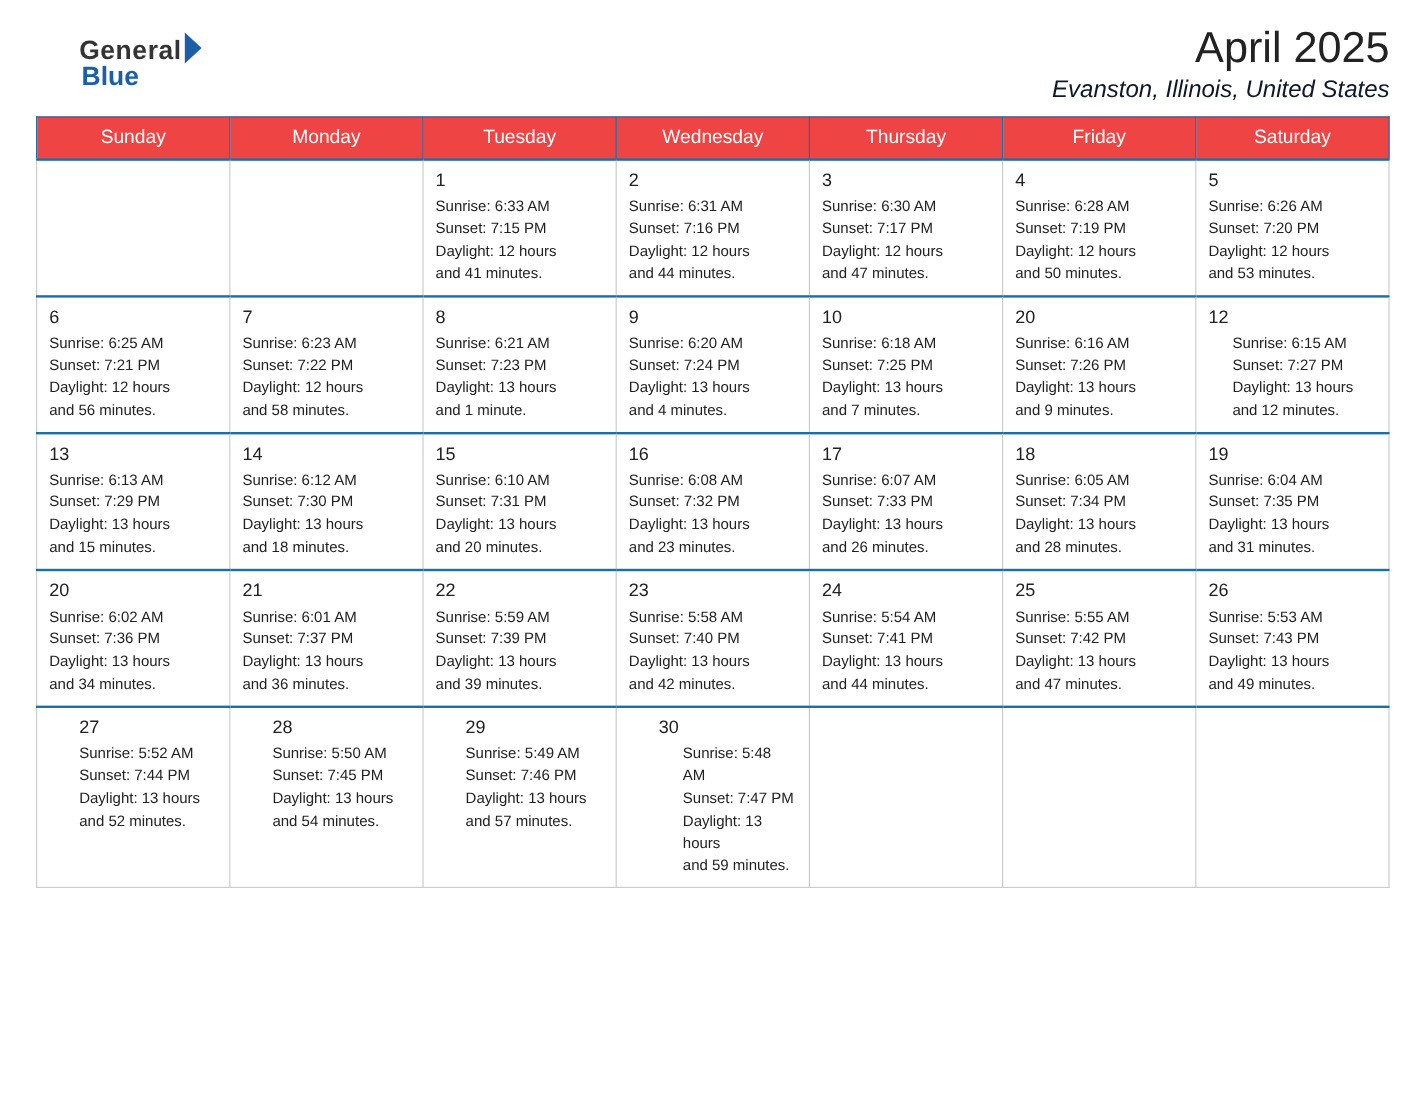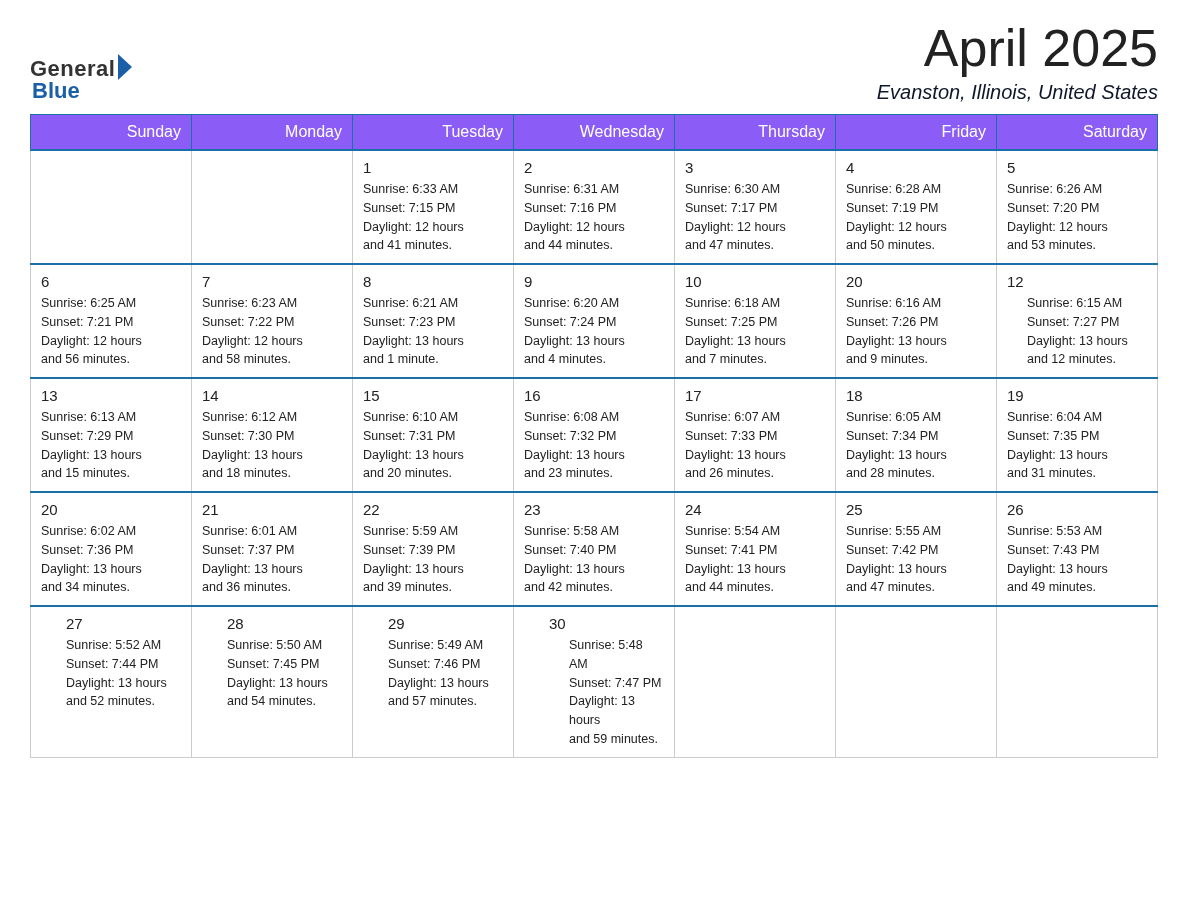--- a/index.html
+++ b/index.html
@@ -7,22 +7,23 @@
       font-family: Arial, sans-serif;
       background: #fff;
       color: #222;
       width: 1188px;
       min-height: 918px;
       padding: 20px 30px;
     }
     .header {
       display: flex;
       justify-content: space-between;
-      align-items: flex-end;
+      align-items: center;
       margin-bottom: 10px;
+      margin-left: 36px;
     }
     .logo {
       display: flex;
       flex-direction: column;
       align-items: flex-start;
     }
     .logo-top {
       display: flex;
       align-items: center;
       font-size: 22px;
@@ -34,41 +35,41 @@
       color: #1a5fa8;
       font-size: 22px;
       font-weight: bold;
       margin-top: -4px;
       margin-left: 2px;
     }
     .title-area {
       text-align: right;
     }
     .month-title {
-      font-size: 52px;
+      font-size: 36px;
       font-weight: normal;
       color: #222;
       line-height: 1.1;
     }
     .location-title {
       font-size: 20px;
       color: #0f172a;
       margin-top: 4px;
       font-style: italic;
     }
     .calendar {
       width: 100%;
       border-collapse: collapse;
       margin-top: 10px;
     }
     .calendar th {
-      background: #8b5cf6;
+      background: #ef4444;
       color: #fff;
       padding: 8px 10px;
-      text-align: right;
+      text-align: center;
       font-size: 16px;
       font-weight: normal;
       border: 1px solid #1a6fa8;
     }
     .calendar td {
       vertical-align: top;
       padding: 8px 10px;
       border: 1px solid #ccc;
       border-top: 2px solid #1a6fa8;
       width: calc(100% / 7);

